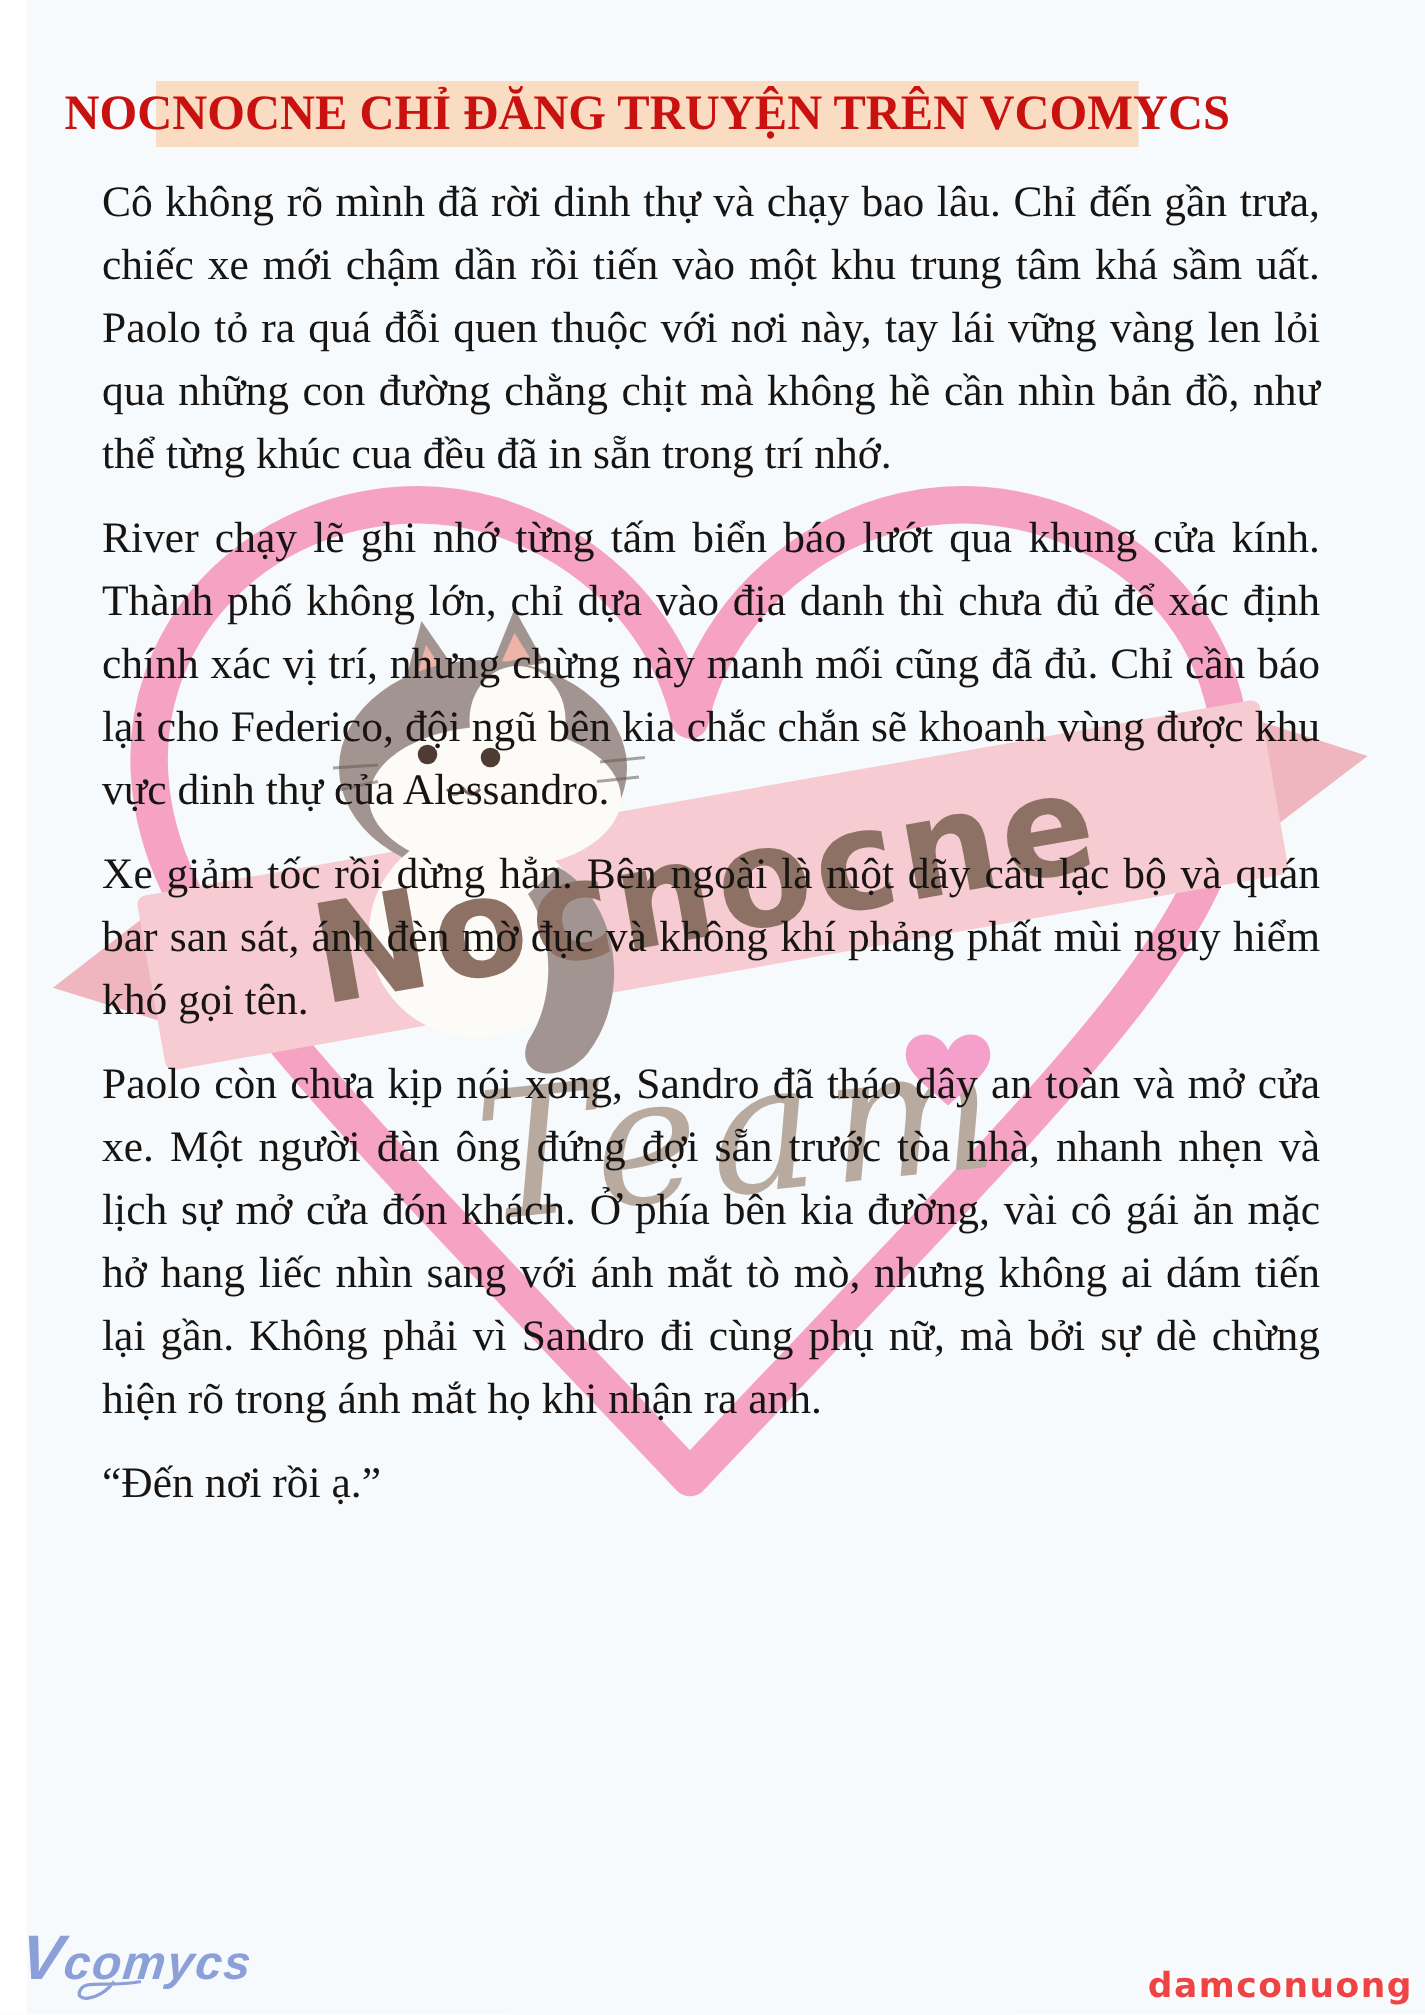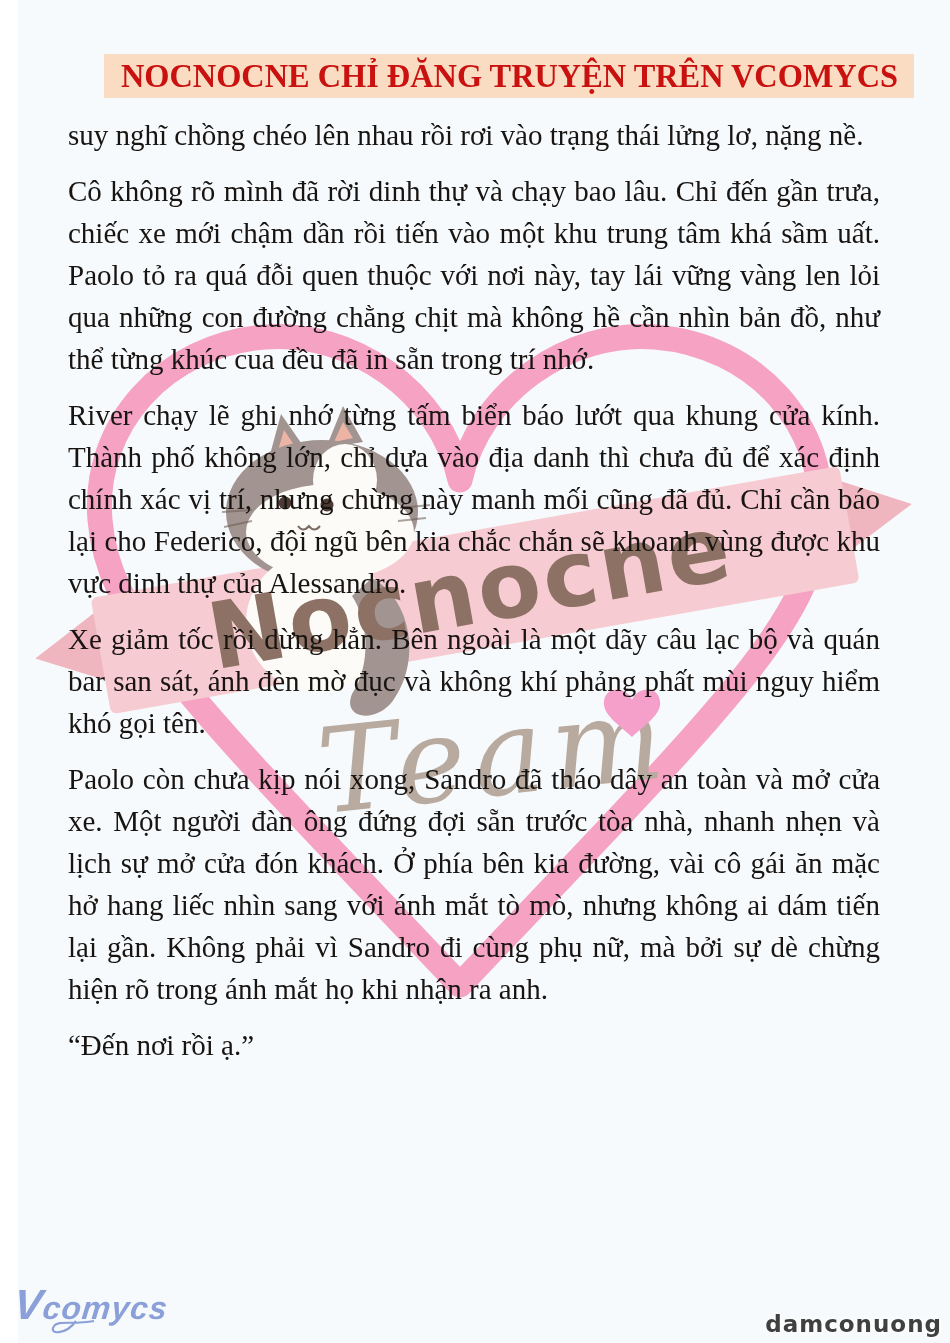--- a/index.html
+++ b/index.html
@@ -14,21 +14,21 @@
     content:""; position:absolute; left:0; top:0; width:18px; height:100%;
     background:#ffffff; z-index:3;
   }
   
   .watermark {
     position:absolute; left:0; top:0; width:950px; height:1343px;
     z-index:0; pointer-events:none;
   }
   
   .header-band {
-    position:absolute; left:104px; top:54px; width:810px; height:44px;
+    position:absolute; left:104px; top:54px; width:655px; height:44px;
     background:#fadcc2;
     display:flex; align-items:center; justify-content:center;
     z-index:2;
   }
   .header-band span {
     font-family:"Liberation Serif", serif;
     font-weight:700; font-size:33px; letter-spacing:0px;
     color:#c9120f; white-space:nowrap;
     display:inline-block; transform:scaleX(0.98);
   }
@@ -51,21 +51,21 @@
     font-style:italic; font-weight:700; font-size:32px;
     letter-spacing:1px; line-height:34px;
     transform:skewX(-6deg);
   }
   .vcomycs-text::first-letter { font-size:42px; }
   .vcomycs-swirl { display:block; margin:-6px 0 0 28px; }
   .damconuong-credit {
     position:absolute; right:8px; bottom:6px; z-index:2;
     font-family:"DejaVu Sans", sans-serif;
     font-weight:700; font-size:23px; letter-spacing:1px;
-    color:#404040;
+    color:#ef4444;
     text-shadow:0 0 4px #ffffff, 0 0 7px #ffffff;
   }
 </style>
 </head>
 <body>
 
 <div class="page">
 
   <svg class="watermark" viewBox="0 0 950 1343" aria-hidden="true">
 
@@ -106,21 +106,20 @@
     <text x="495" y="795" text-anchor="middle" transform="rotate(-6 495 760)" font-family="DejaVu Serif" font-style="italic" font-size="118" letter-spacing="8" fill="#b8aa9f">Team</text>
 
     <path d="M632,700 C626,686 606,686 604,701 C602,714 618,724 632,737 C646,724 662,714 660,701 C658,686 638,686 632,700 Z" fill="#f59fcb"></path>
   </svg>
 
   <div class="header-band">
     <span>NOCNOCNE CHỈ ĐĂNG TRUYỆN TRÊN VCOMYCS</span>
   </div>
 
   <div class="body-text">
-    <p>suy nghĩ chồng chéo lên nhau rồi rơi vào trạng thái lửng lơ, nặng nề.</p>
     <p>Cô không rõ mình đã rời dinh thự và chạy bao lâu. Chỉ đến gần trưa, chiếc xe mới chậm dần rồi tiến vào một khu trung tâm khá sầm uất. Paolo tỏ ra quá đỗi quen thuộc với nơi này, tay lái vững vàng len lỏi qua những con đường chằng chịt mà không hề cần nhìn bản đồ, như thể từng khúc cua đều đã in sẵn trong trí nhớ.</p>
     <p>River chạy lẽ ghi nhớ từng tấm biển báo lướt qua khung cửa kính. Thành phố không lớn, chỉ dựa vào địa danh thì chưa đủ để xác định chính xác vị trí, nhưng chừng này manh mối cũng đã đủ. Chỉ cần báo lại cho Federico, đội ngũ bên kia chắc chắn sẽ khoanh vùng được khu vực dinh thự của Alessandro.</p>
     <p>Xe giảm tốc rồi dừng hẳn. Bên ngoài là một dãy câu lạc bộ và quán bar san sát, ánh đèn mờ đục và không khí phảng phất mùi nguy hiểm khó gọi tên.</p>
     <p>Paolo còn chưa kịp nói xong, Sandro đã tháo dây an toàn và mở cửa xe. Một người đàn ông đứng đợi sẵn trước tòa nhà, nhanh nhẹn và lịch sự mở cửa đón khách. Ở phía bên kia đường, vài cô gái ăn mặc hở hang liếc nhìn sang với ánh mắt tò mò, nhưng không ai dám tiến lại gần. Không phải vì Sandro đi cùng phụ nữ, mà bởi sự dè chừng hiện rõ trong ánh mắt họ khi nhận ra anh.</p>
     <p>“Đến nơi rồi ạ.”</p>
   </div>
 
   <div class="vcomycs-logo">
     <div class="vcomycs-text">Vcomycs</div>
     <svg class="vcomycs-swirl" width="70" height="16" viewBox="0 0 70 16">

